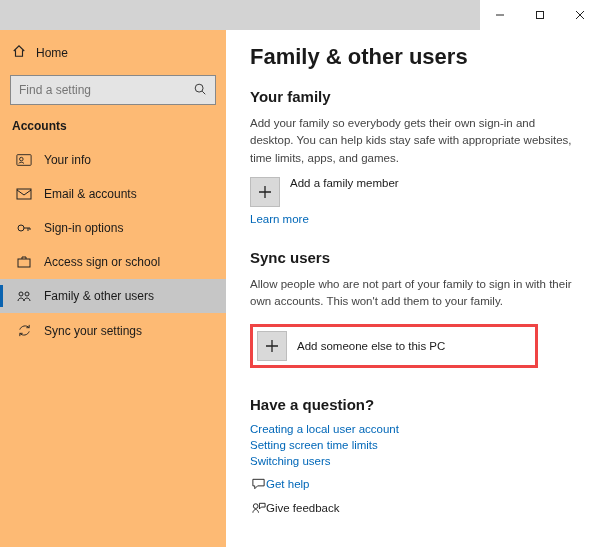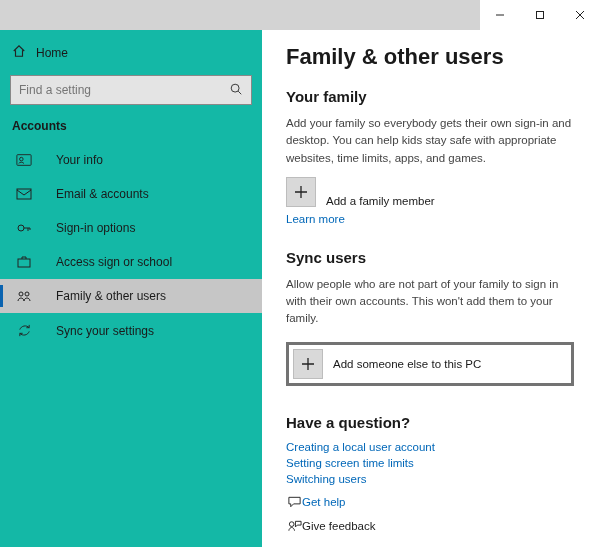--- a/index.html
+++ b/index.html
@@ -18,22 +18,22 @@
     align-items: center;
     background: #d3d3d3;
   }
   .titlebar .left { display: flex; align-items: center; padding-left: 8px; gap: 12px; flex:1;}
   .titlebar .app-title { font-size: 11px; }
   .winbtns { display: flex; height: 100%; background:#fff;}
   .winbtn { width: 40px; display: flex; align-items: center; justify-content: center; }
   .winbtn svg { width: 10px; height: 10px; }
   .body { flex: 1; display: flex; overflow: hidden; }
   .sidebar {
-    width: 262px;
-    background: #14b8a6;
+    width: 226px;
+    background: #fdba74;
     display: flex;
     flex-direction: column;
     padding: 6px 0 0 0;
   }
   .home-row { display:flex; align-items:center; gap:10px; padding: 8px 12px; font-size:12px;}
   .search-wrap { padding: 6px 10px 0 10px; }
   .search {
     display:flex; align-items:center;
     width:100%; height:30px;
     background:#e4e4e4;
@@ -41,48 +41,48 @@
     padding:0 8px;
   }
   .search input {
     flex:1; border:0; background:transparent; outline:none; font-size:12px;
     color:#333;
   }
   .search svg { width:14px; height:14px; }
   .section-title { font-weight:600; font-size:12px; padding: 14px 12px 10px 12px; }
   .navitems { display:flex; flex-direction:column; }
   .navitem {
-    display:flex; align-items:center; gap:24px;
+    display:flex; align-items:center; gap:12px;
     padding: 10px 0 10px 16px;
     font-size:12px;
     position:relative;
   }
   .navitem .ic { width:16px; display:flex; justify-content:center; }
   .navitem.sel { background:#c6c6c6; }
   .navitem.sel::before {
     content:""; position:absolute; left:0; top:6px; bottom:6px; width:3px; background:#0a63b0;
   }
   .content {
     flex:1; overflow:auto; padding: 14px 24px 10px 24px;
   }
   h1.page { font-size:22px; font-weight:600; margin-bottom:18px; }
   h2.sub { font-size:15px; font-weight:600; margin-top:8px; margin-bottom:10px; }
   .desc { font-size:11.5px; color:#444; line-height:1.5; margin-bottom:10px; max-width:330px;}
   .addrow {
-    display:flex; align-items:flex-end; gap:10px; margin:8px 0 6px 0;
+    display:flex; align-items:flex-start; gap:10px; margin:8px 0 6px 0;
   }
   .plusbox {
     width:30px; height:30px; background:#d9d9d9; border:1px solid #bdbdbd;
     display:flex; align-items:center; justify-content:center;
   }
   .plusbox svg { width:16px; height:16px; }
   .addlabel { font-size:11.5px; }
   .link { color:#0067b8; font-size:11.5px; margin:4px 0; display:block; }
   .highlight {
-    border:3px solid #737373; padding:4px 90px 4px 4px; display:inline-flex; align-items:center; gap:10px;
+    border:3px solid #ef4444; padding:4px 90px 4px 4px; display:inline-flex; align-items:center; gap:10px;
     margin:4px 0 18px 0;
   }
   .qsection { margin-top:10px;}
   .helprow { display:flex; align-items:center; margin-top:10px;}
   .helprow .ic { width:16px; display:flex; justify-content:center;}
   .backbtn svg { width:16px; height:16px;}
   
   .stroke { stroke:#222; stroke-width:1.3; fill:none; }
   .thin { stroke:#222; stroke-width:1; fill:none;}
   .wintop-shade { position:absolute; top:0; left:0; width:218px; height:30px; background:#d3d3d3;}

